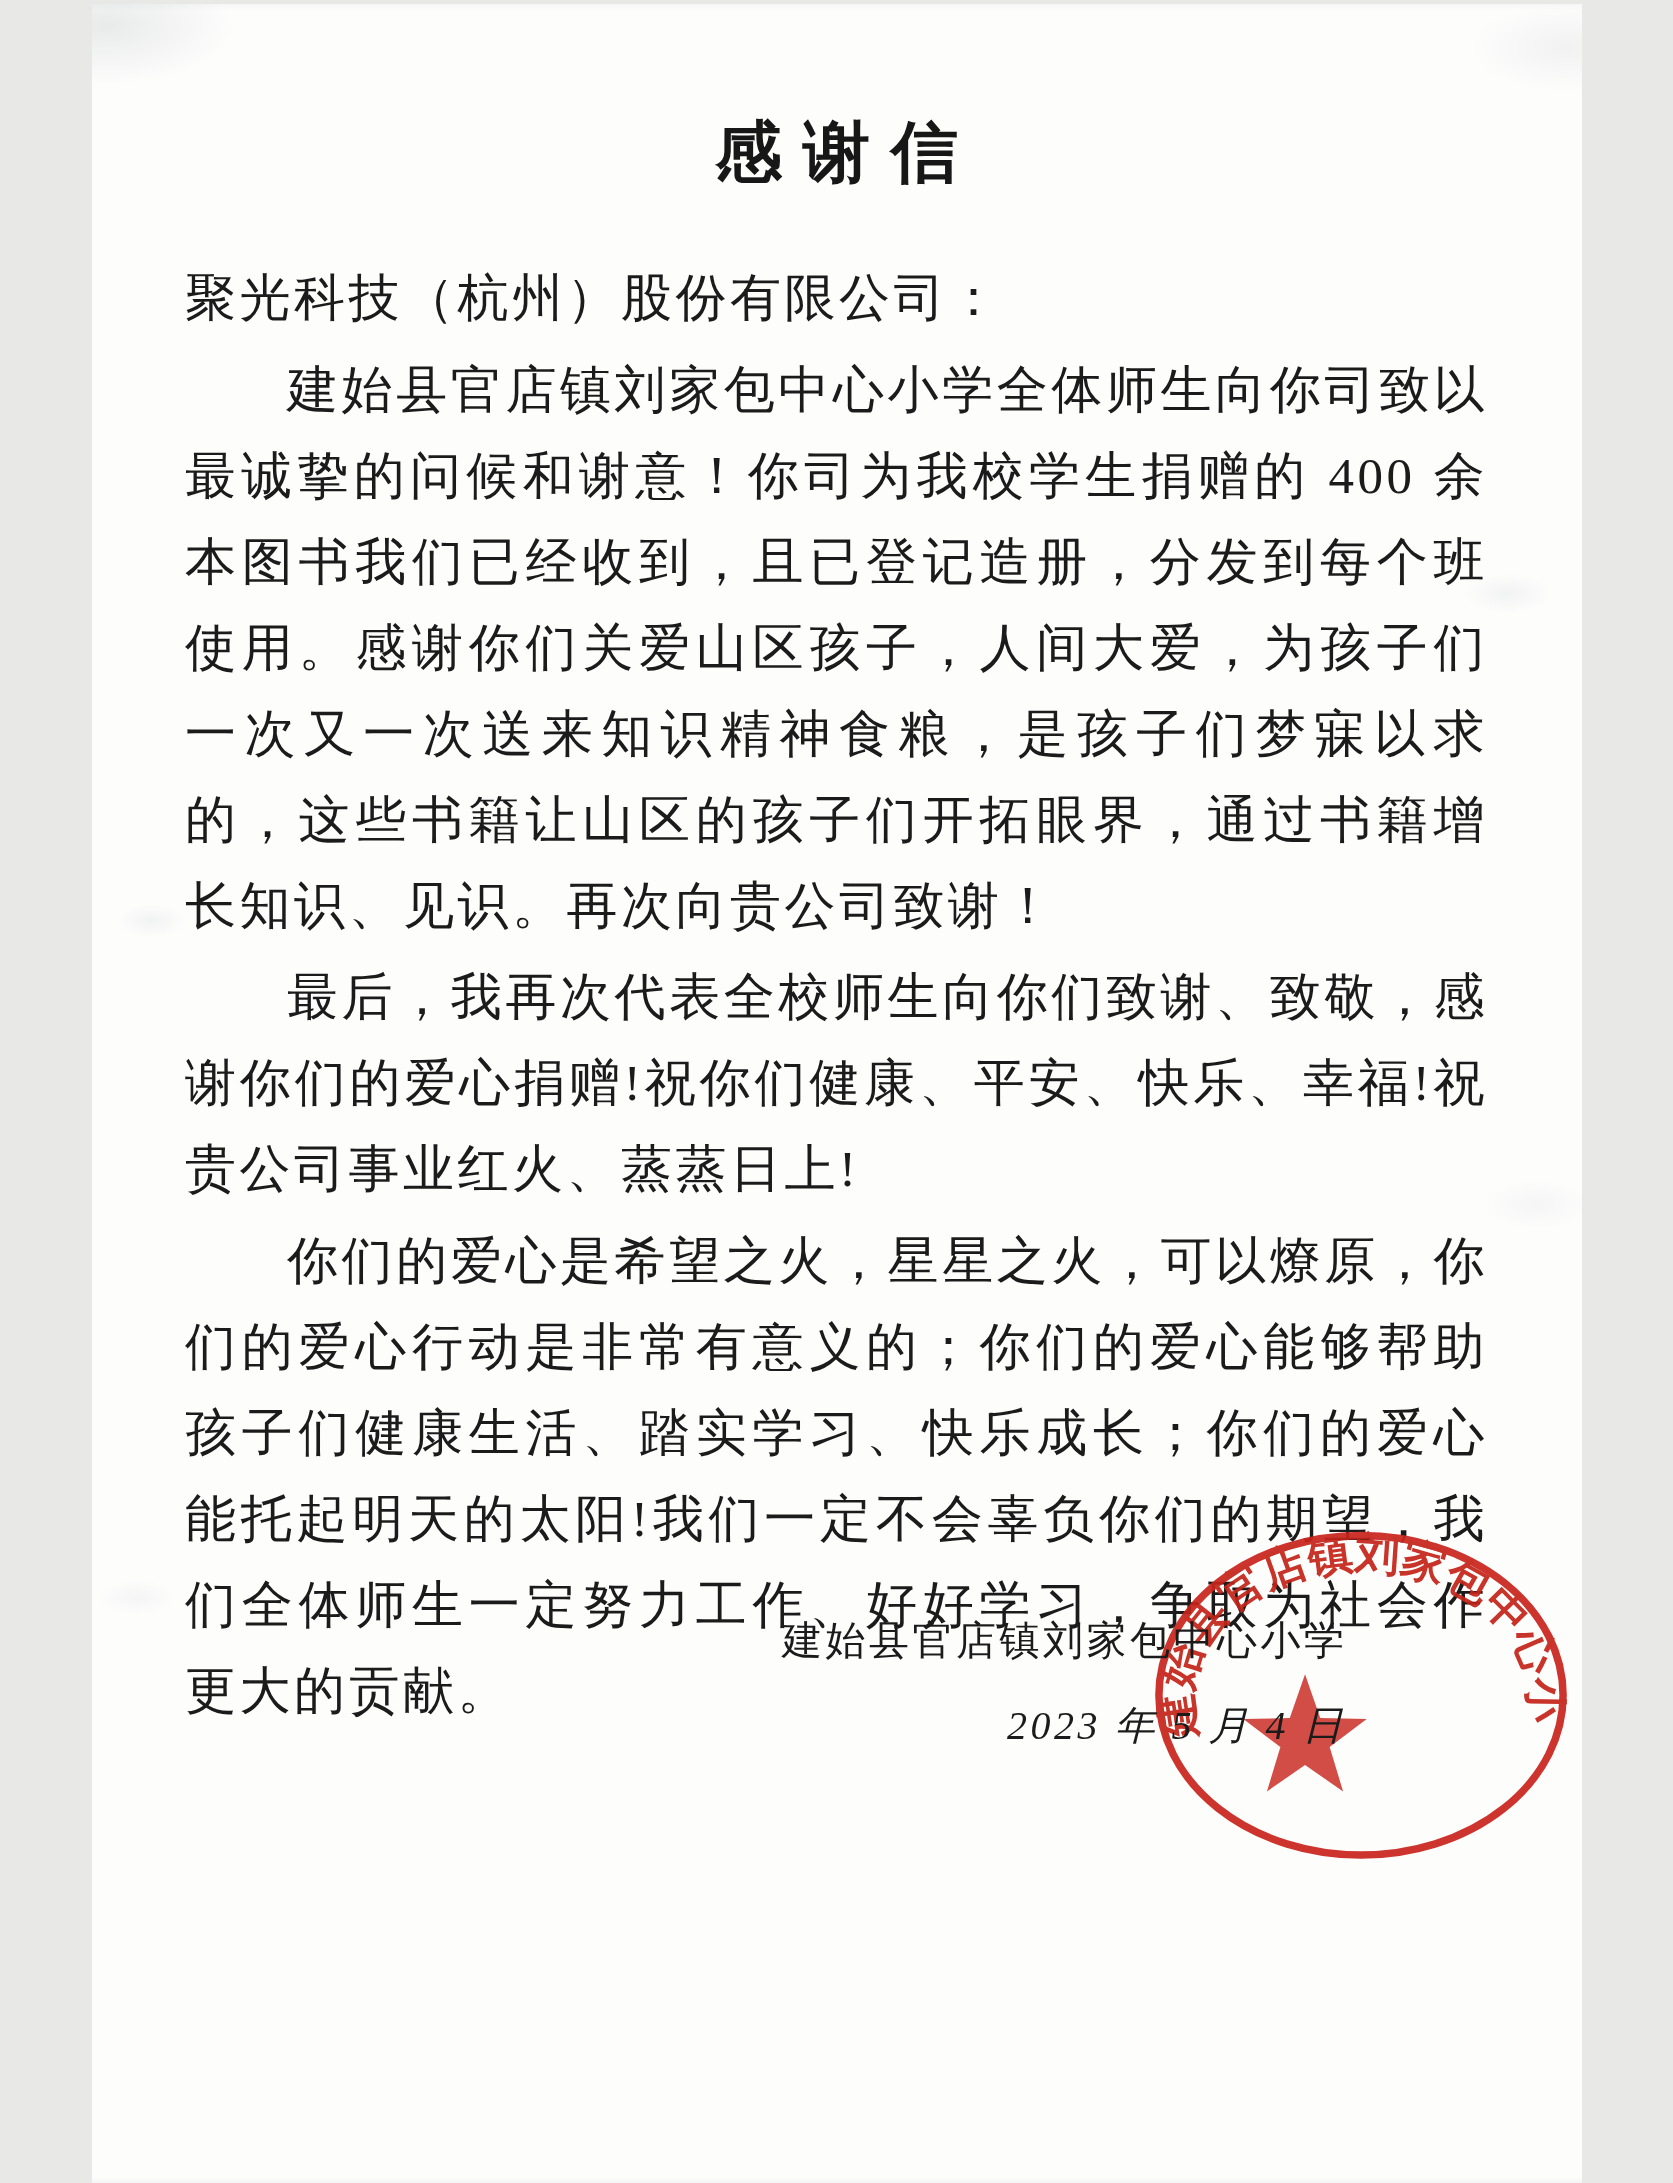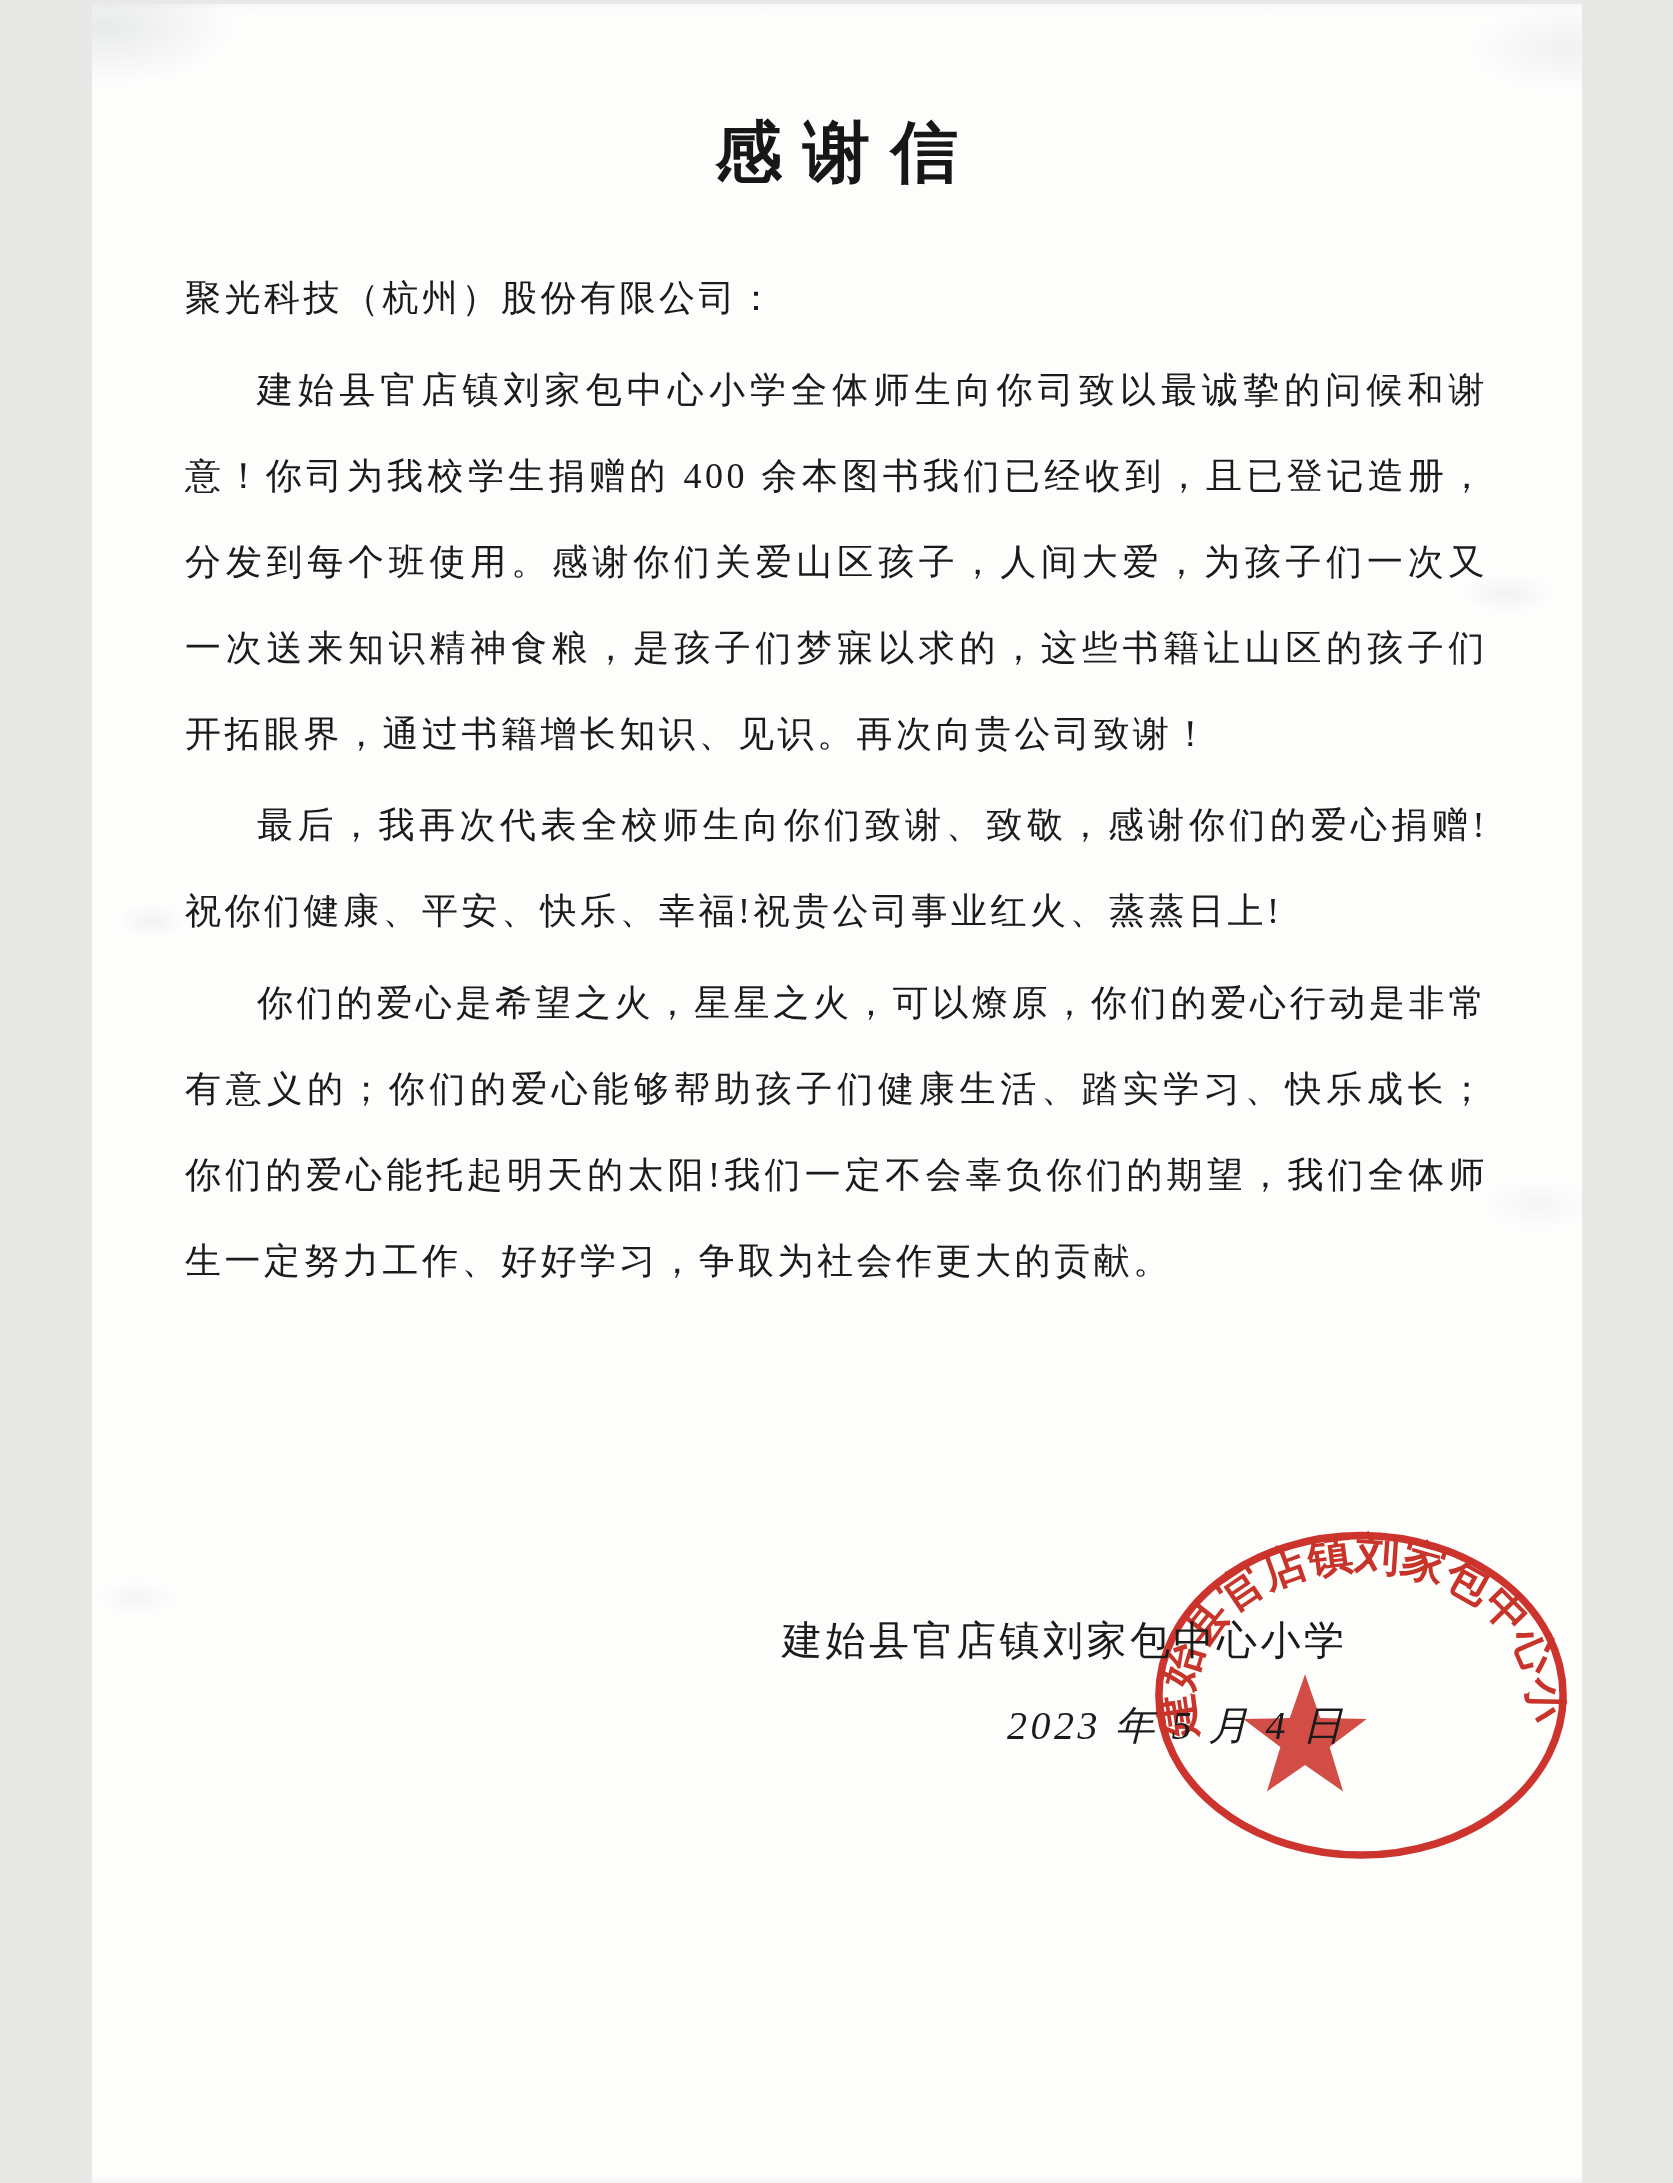--- a/index.html
+++ b/index.html
@@ -33,21 +33,21 @@
     font-weight: 600;
     letter-spacing: 21px;
     text-indent: 21px; 
     color: #171717;
   }
 
   .letter-body {
     width: 1303px;
     margin: 0 auto;
     padding-top: 57px;
-    font-size: 36px;
+    font-size: 51px;
     line-height: 86px;
     text-align: justify;
     letter-spacing: 3.5px;
     color: #1b1b1b;
   }
 
   .salutation { text-indent: 0; }
 
   .para {
     text-indent: 2em;

